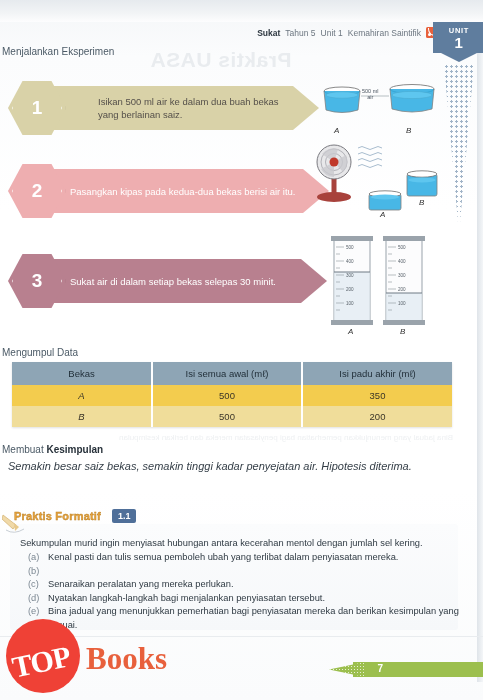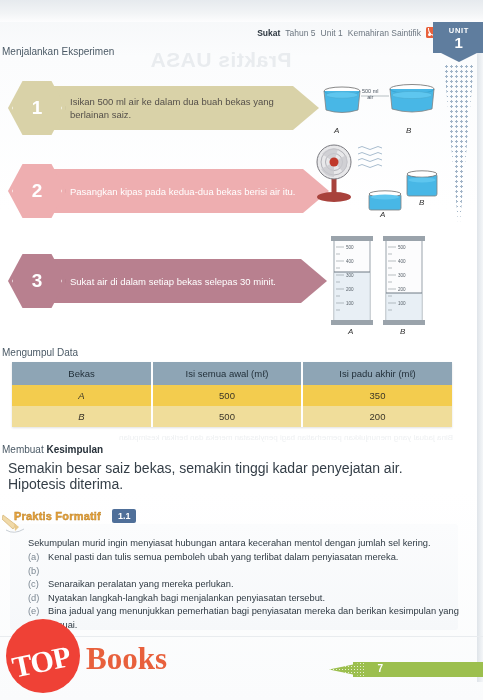--- a/index.html
+++ b/index.html
@@ -119,21 +119,21 @@
   .hex::after{
     content:""; position:absolute; left:4px; top:4px; right:4px; bottom:4px;
     clip-path: polygon(25% 2%,75% 2%,100% 50%,75% 98%,25% 98%,0 50%);
     border:1.2px solid rgba(255,255,255,.8);
   }
   .hex span { position:relative; z-index:2; }
   .step-text {
     font-size:9.5px; line-height:13px; color:#ffffff;
     position:relative; z-index:3;
   }
-  .step-text.dark { color:#55504a; }
+  .step-text.dark { color:#55504a;margin-left:28px; }
 
   
   .ill { position:absolute; }
   .beaker-label { font-size:8px; font-style:italic; color:#333; text-align:center; }
 
   
   .tbl {
     position:absolute; left:12px; top:362px; width:440px;
     border-collapse:collapse;
     box-shadow:0 1px 2px rgba(0,0,0,.12);
@@ -169,21 +169,21 @@
   .pf-badge{
     background:#4f6f99; color:#fff; font-size:9px; font-weight:bold;
     padding:2px 6px; border-radius:2px;
   }
   .pf-panel{
     position:absolute; left:10px; top:524px; width:448px; height:106px;
     background:linear-gradient(180deg,#fbfcfd,#f6f8fa);
     border-radius:3px;
   }
   .q-intro{
-    position:absolute; left:28px; top:537px; width:430px;
+    position:absolute; left:20px; top:537px; width:430px;
     font-size:9.3px; color:#2f3a43; line-height:13px;
   }
   .q-list{ position:absolute; left:28px; top:551px; width:432px; }
   .q-item{ display:flex; gap:6px; font-size:9.3px; color:#2f3a43; line-height:13.6px; }
   .q-lbl{ color:#7b8792; width:14px; flex:none; }
   .q-txt b { font-weight:bold; }
 
   
   .tb { position:absolute; left:2px; top:615px; width:190px; height:80px; }
   .tb-circle{
@@ -423,21 +423,21 @@
         <td>B</td>
         <td class="num">500</td>
         <td class="num">200</td>
       </tr>
     </tbody>
   </table>
 
   <div class="sec-h" style="top:444px;">
     <span>Membuat </span><b>Kesimpulan</b>
   </div>
-  <div style="position:absolute; left:8px; top:460px; width:440px; font-size:14px; color:#343e47;">Semakin besar saiz bekas, semakin tinggi kadar penyejatan air. Hipotesis diterima.</div>
+  <div style="position:absolute; left:8px; top:460px; width:440px; font-size:11px; color:#343e47;font-style:italic;">Semakin besar saiz bekas, semakin tinggi kadar penyejatan air. Hipotesis diterima.</div>
 
   <div class="bleed2">
     Bina jadual yang menunjukkan pemerhatian bagi penyiasatan mereka dan berikan kesimpulan
   </div>
 
   <div class="pf-panel"></div>
   <div class="pf-wrap">
     <svg class="pf-pencil" viewBox="0 0 26 20">
       <path d="M1 2 L14 12 L11 16 L0 6 Z" fill="#f0d9a8" stroke="#d7b878" stroke-width=".8"></path>
       <path d="M12 10 L17 14 L13 18 Z" fill="#e8c98c"></path>

